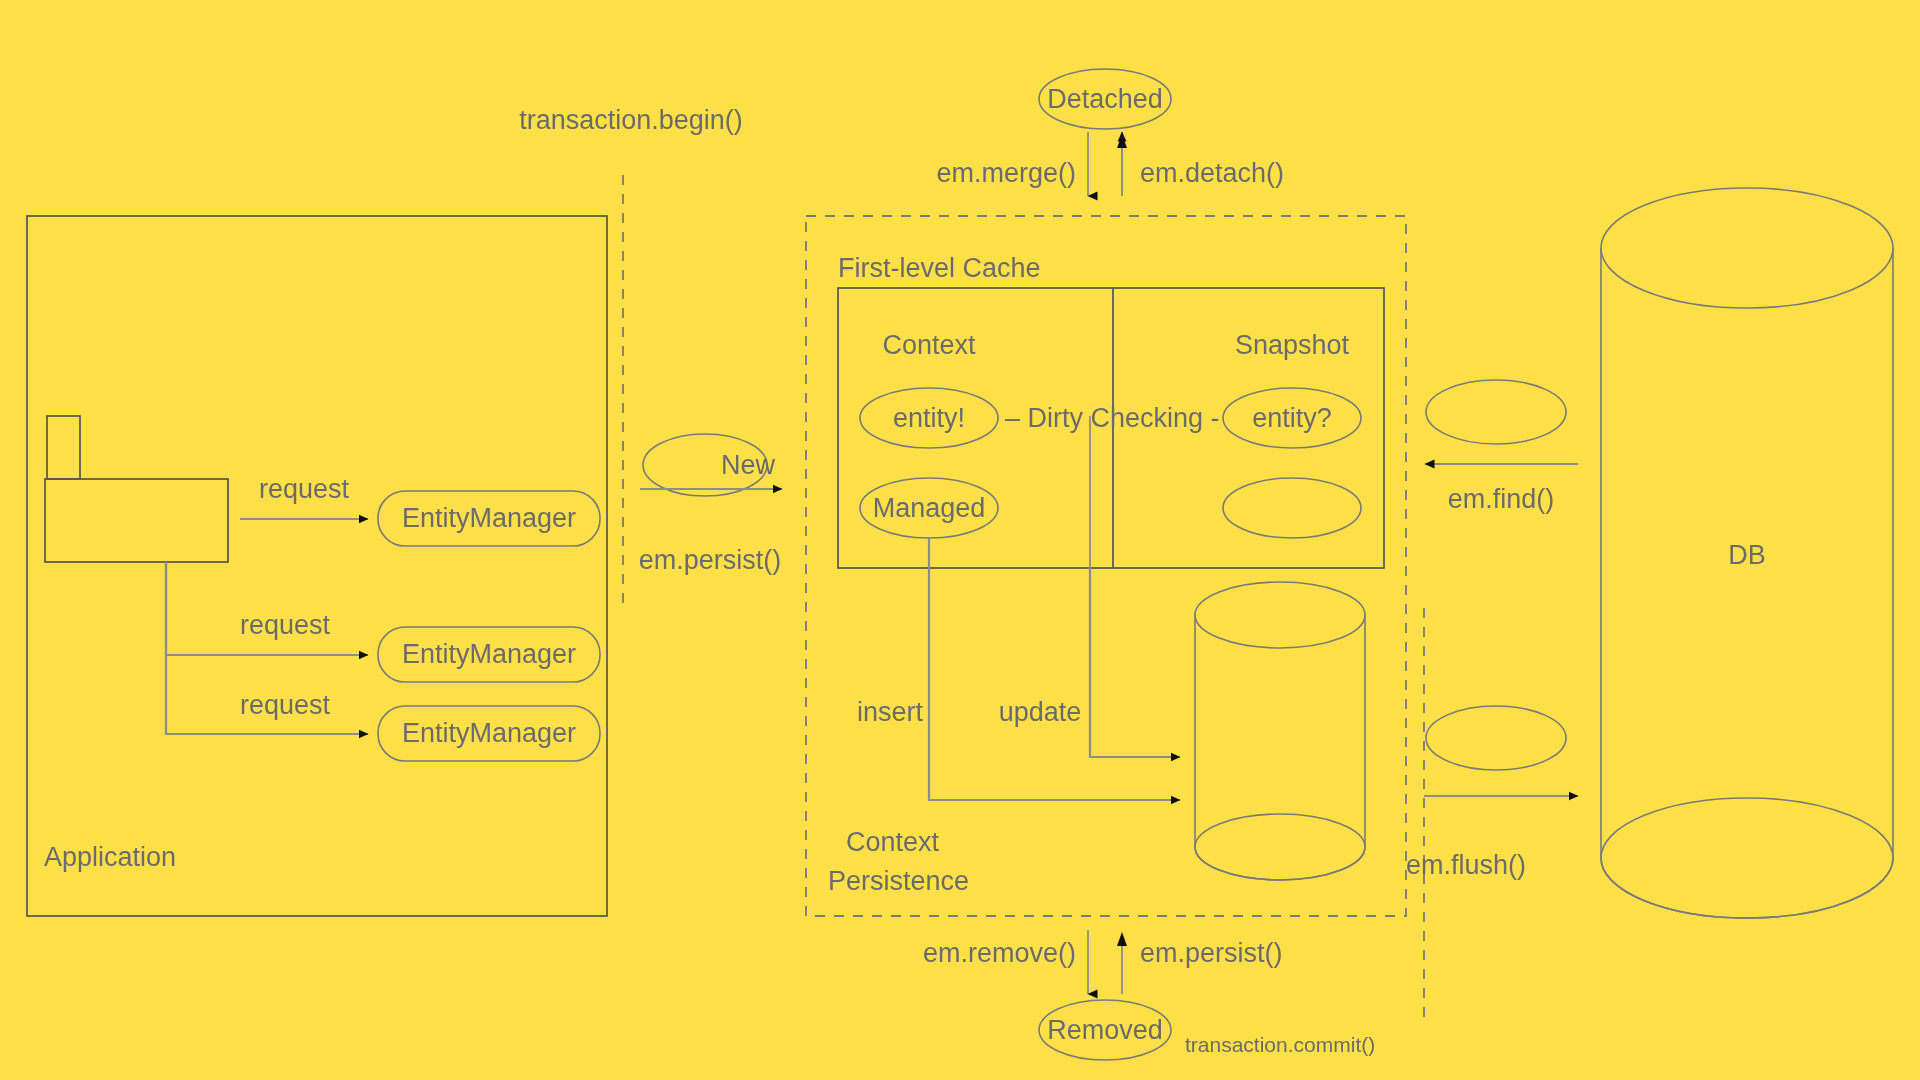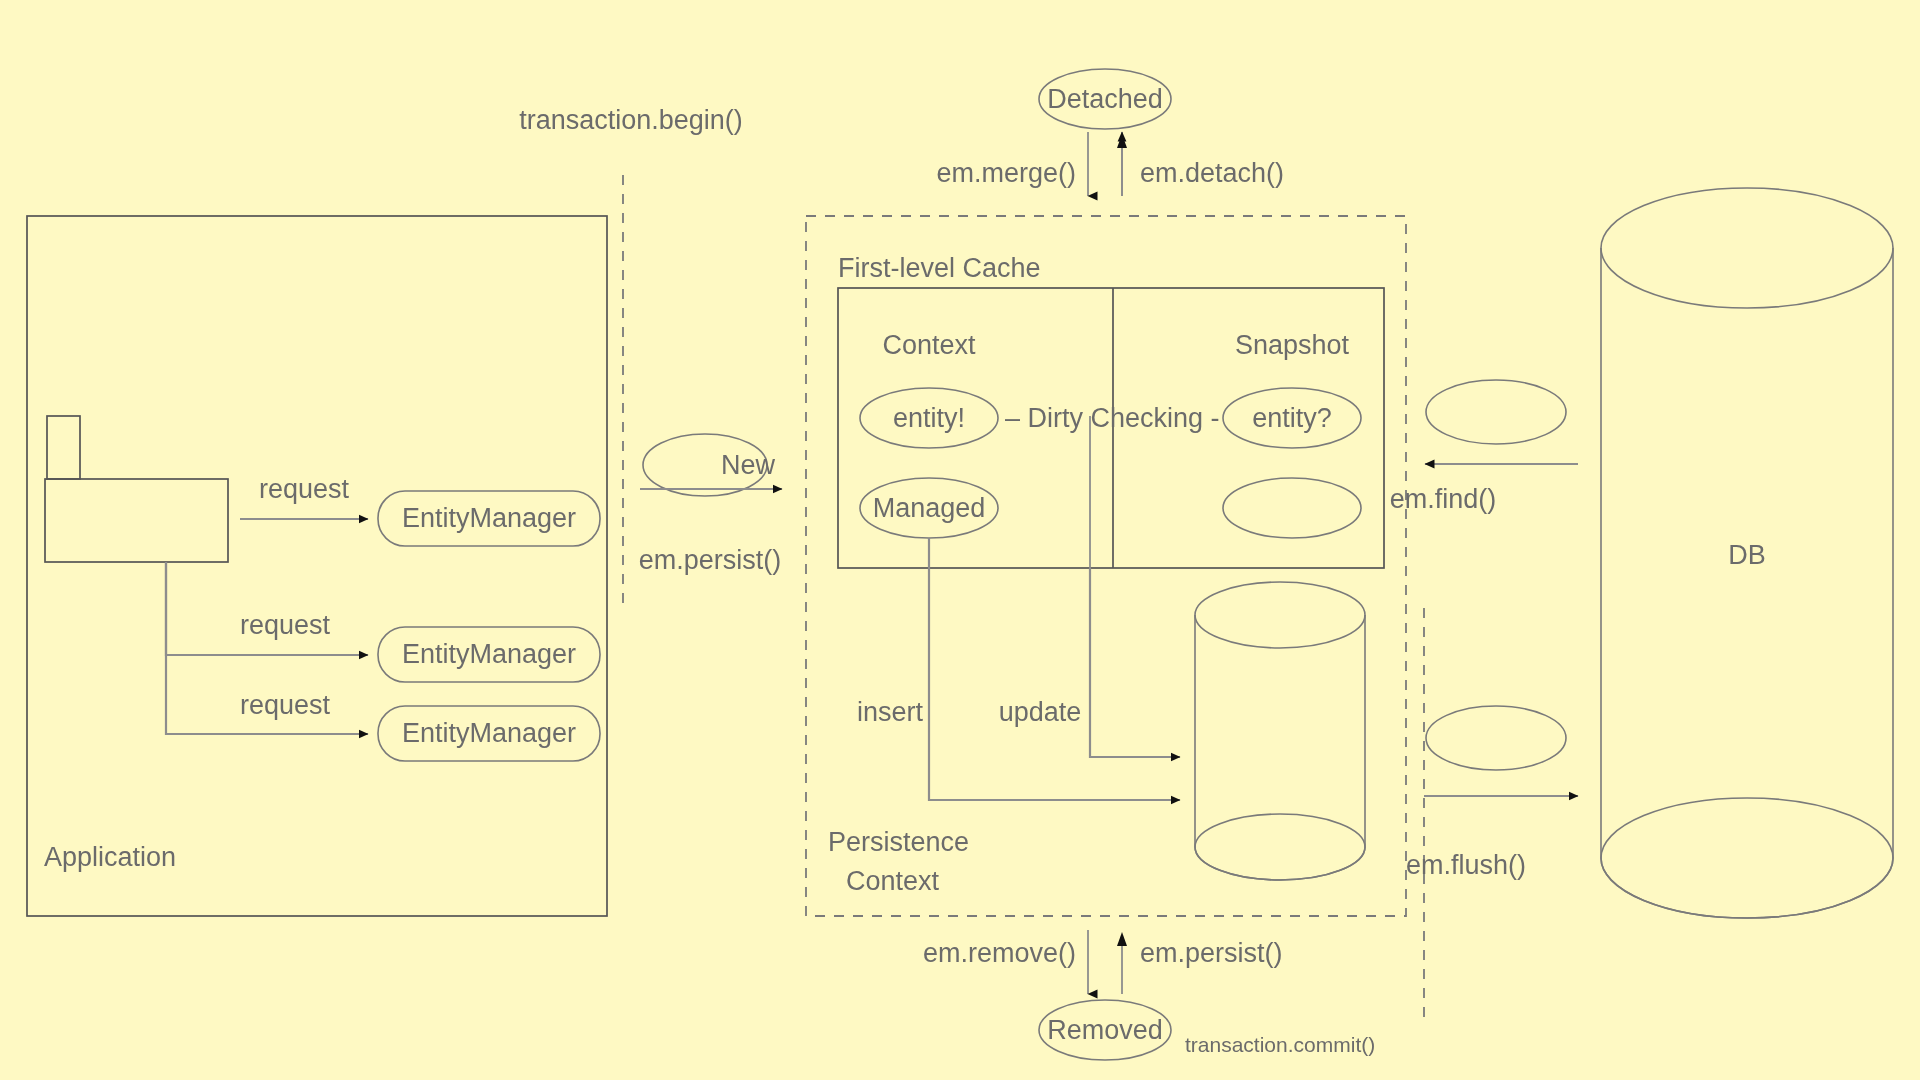--- a/index.html
+++ b/index.html
@@ -7,21 +7,21 @@
     padding: 0;
     background: #ffffff;
   }
   body {
     font-family: "Liberation Sans", sans-serif;
   }
   #canvas {
     position: relative;
     width: 1920px;
     height: 1080px;
-    background: #fef9c3;
+    background: #fde047;
     overflow: hidden;
   }
   #canvas svg {
     position: absolute;
     left: 0;
     top: 0;
   }
   .shape-stroke {
     fill: none;
     stroke: #7a7a7a;
@@ -177,37 +177,37 @@
 
   <div style="position:absolute;left:830px;top:697px;width:120px;text-align:center;
               font-size:27px;color:#6b6b6b;">insert</div>
 
   <div style="position:absolute;left:975px;top:697px;width:130px;text-align:center;
               font-size:27px;color:#6b6b6b;">update</div>
 
 
   <div style="position:absolute;left:828px;top:823px;width:220px;text-align:left;
               font-size:27px;color:#6b6b6b;line-height:1.45;">
+    <div style="padding-left:18px;">Context</div>
     <div>Persistence</div>
-    <div style="padding-left:18px;">Context</div>
   </div>
 
   <div style="position:absolute;left:836px;top:938px;width:240px;text-align:right;
               font-size:27px;color:#6b6b6b;">em.remove()</div>
 
   <div style="position:absolute;left:1140px;top:938px;width:240px;text-align:left;
               font-size:27px;color:#6b6b6b;">em.persist()</div>
 
   <div style="position:absolute;left:1005px;top:1015px;width:200px;text-align:center;
               font-size:27px;color:#6b6b6b;">Removed</div>
 
   <div style="position:absolute;left:1185px;top:1033px;width:480px;text-align:left;
               font-size:21px;color:#6b6b6b;">transaction.commit()</div>
 
-  <div style="position:absolute;left:1348px;top:484px;width:190px;text-align:center;
+  <div style="position:absolute;left:1406px;top:484px;width:190px;text-align:center;
               font-size:27px;color:#6b6b6b;">em.find()</div>
 
   <div style="position:absolute;left:1406px;top:816px;width:190px;text-align:left;
               font-size:27px;color:#6b6b6b;margin-top:34px;">em.flush()</div>
 
   <div style="position:absolute;left:1647px;top:540px;width:200px;text-align:center;
               font-size:27px;color:#6b6b6b;">DB</div>
 
 
   <div style="position:absolute;left:240px;top:474px;width:128px;text-align:center;

